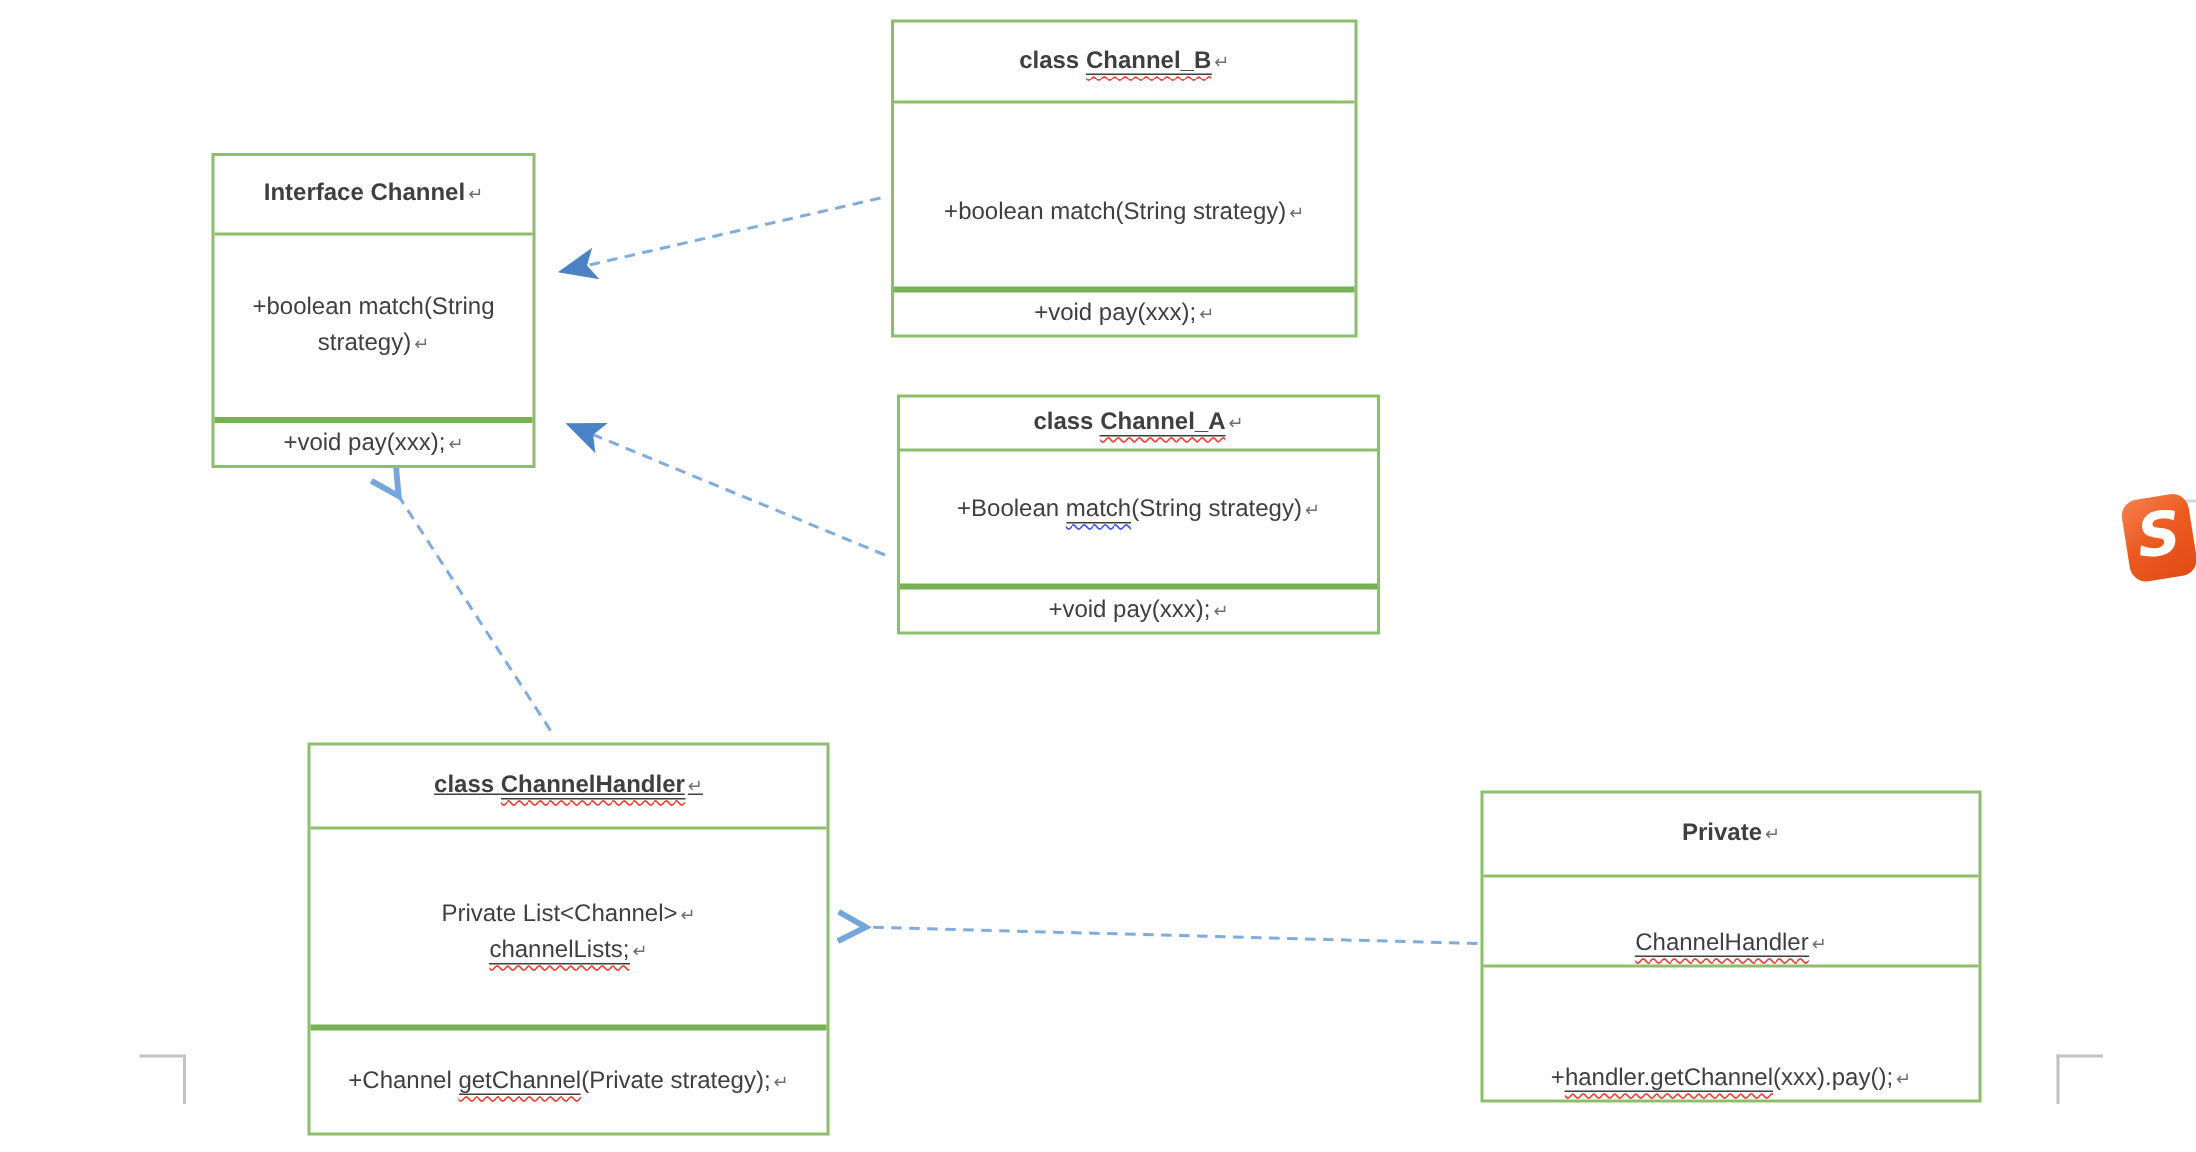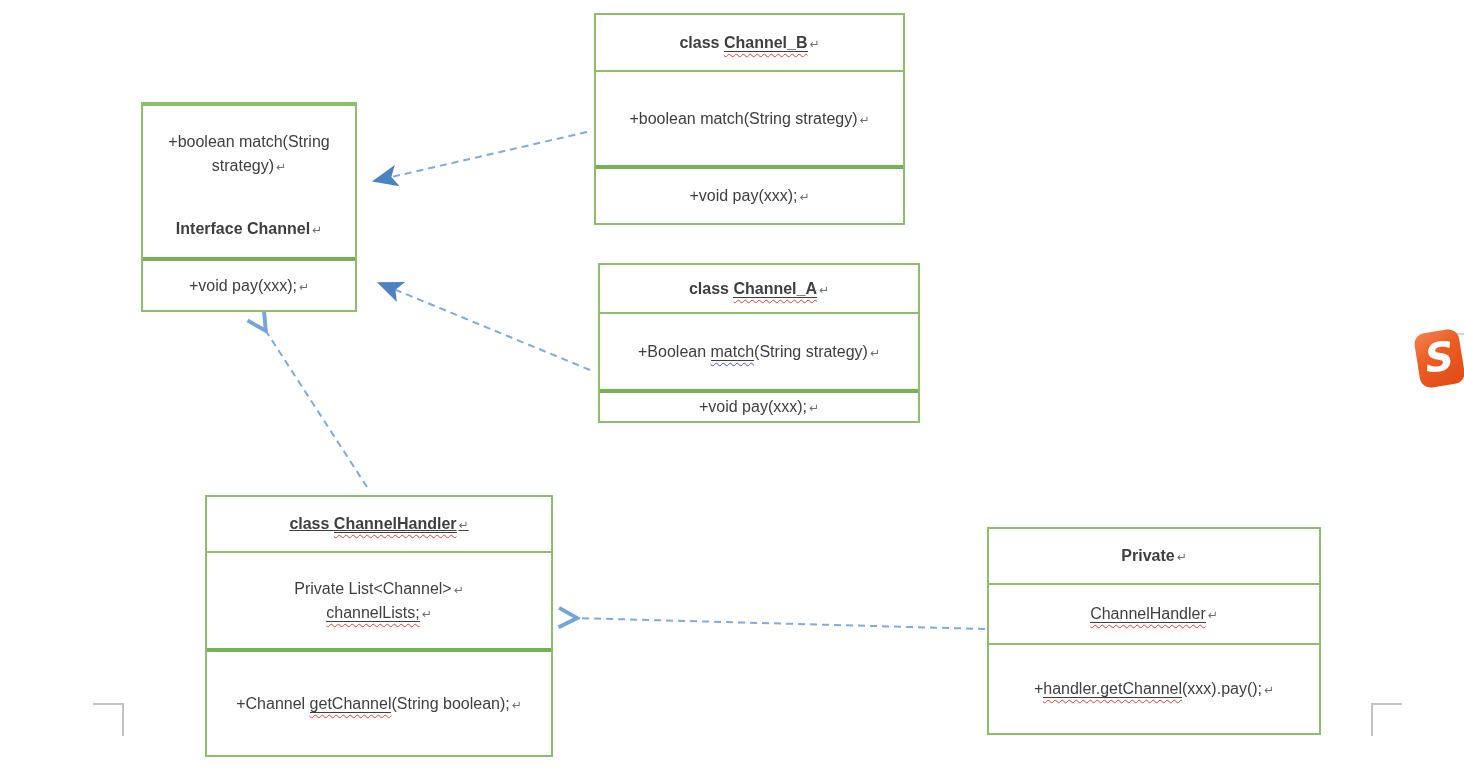--- a/index.html
+++ b/index.html
@@ -12,22 +12,22 @@
   .cbox {
     position:absolute; box-sizing:border-box; background:#ffffff;
     border:2px solid #8cbe6c; display:flex; flex-direction:column;
   }
   .sec {
     box-sizing:border-box; display:flex; flex-direction:column;
     align-items:center; justify-content:center; text-align:center;
     line-height:1.5; padding:2px 6px;
   }
   .sec-title { font-weight:bold; }
-  .div-thin  { border-top:2px solid #8cbe6c; }
-  .div-thick { border-top:4px solid #76b254; }
+  .div-thin  { border-top:2px solid #8cbe6c;justify-content:flex-end; }
+  .div-thick { border-top:4px solid #76b254;margin-top:35px; }
   
   .u { border-bottom:1px solid #3f3f3f; padding-bottom:0px; }
   
   .wr {
     text-decoration-line:underline; text-decoration-style:wavy;
     text-decoration-color:#f23b2f; text-decoration-thickness:1px;
     text-underline-offset:5px; text-decoration-skip-ink:none;
   }
   .wb {
     text-decoration-line:underline; text-decoration-style:wavy;
@@ -79,26 +79,26 @@
         <path d="M10,1.5 L1.5,6 L10,10.5" fill="none" stroke="#74a5db" stroke-width="1.8"></path>
       </marker>
     </defs>
     <line class="dash" x1="587" y1="132" x2="374" y2="181" marker-end="url(#headFill)"></line>
     <line class="dash" x1="590" y1="370" x2="379" y2="283" marker-end="url(#headFill)"></line>
     <line class="dash" x1="367" y1="487" x2="264" y2="328" marker-end="url(#headOpen)"></line>
     <line class="dash" x1="985" y1="629" x2="574" y2="618" marker-end="url(#headOpen)"></line>
   </svg>
 
   <div class="cbox" style="left:141px; top:102px; width:216px; height:210px;">
+    <div class="sec sec-title" style="height:56px;">
+      <div><span>Interface Channel</span><span class="pm">↵</span></div>
+    </div>
     <div class="sec div-thin" style="height:97px;">
       <div><span>+boolean match(String</span></div>
       <div><span>strategy)</span><span class="pm">↵</span></div>
-    </div>
-    <div class="sec sec-title" style="height:56px;">
-      <div><span>Interface Channel</span><span class="pm">↵</span></div>
     </div>
     <div class="sec div-thick" style="flex:1;">
       <div><span>+void pay(xxx);</span><span class="pm">↵</span></div>
     </div>
   </div>
 
   <div class="cbox" style="left:594px; top:13px; width:311px; height:212px;">
     <div class="sec sec-title" style="height:55px;">
       <div><span>class </span><span class="u wr">Channel_B</span><span class="pm">↵</span></div>
     </div>
@@ -124,21 +124,21 @@
 
   <div class="cbox" style="left:205px; top:495px; width:348px; height:262px;">
     <div class="sec sec-title" style="height:54px;text-decoration:underline;">
       <div><span>class </span><span class="u wr">ChannelHandler</span><span class="pm">↵</span></div>
     </div>
     <div class="sec div-thin" style="height:97px;">
       <div><span>Private List&lt;Channel&gt;</span><span class="pm">↵</span></div>
       <div><span class="u wr">channelLists;</span><span class="pm">↵</span></div>
     </div>
     <div class="sec div-thick" style="flex:1;">
-      <div><span>+Channel </span><span class="u wr">getChannel</span><span>(String boolean);</span><span class="pm">↵</span></div>
+      <div><span>+Channel </span><span class="u wr">getChannel</span><span>(Private strategy);</span><span class="pm">↵</span></div>
     </div>
   </div>
 
   <div class="cbox" style="left:987px; top:527px; width:334px; height:208px;">
     <div class="sec sec-title" style="height:54px;">
       <div><span>Private</span><span class="pm">↵</span></div>
     </div>
     <div class="sec div-thin" style="height:60px;">
       <div><span class="u wr">ChannelHandler</span><span class="pm">↵</span></div>
     </div>

